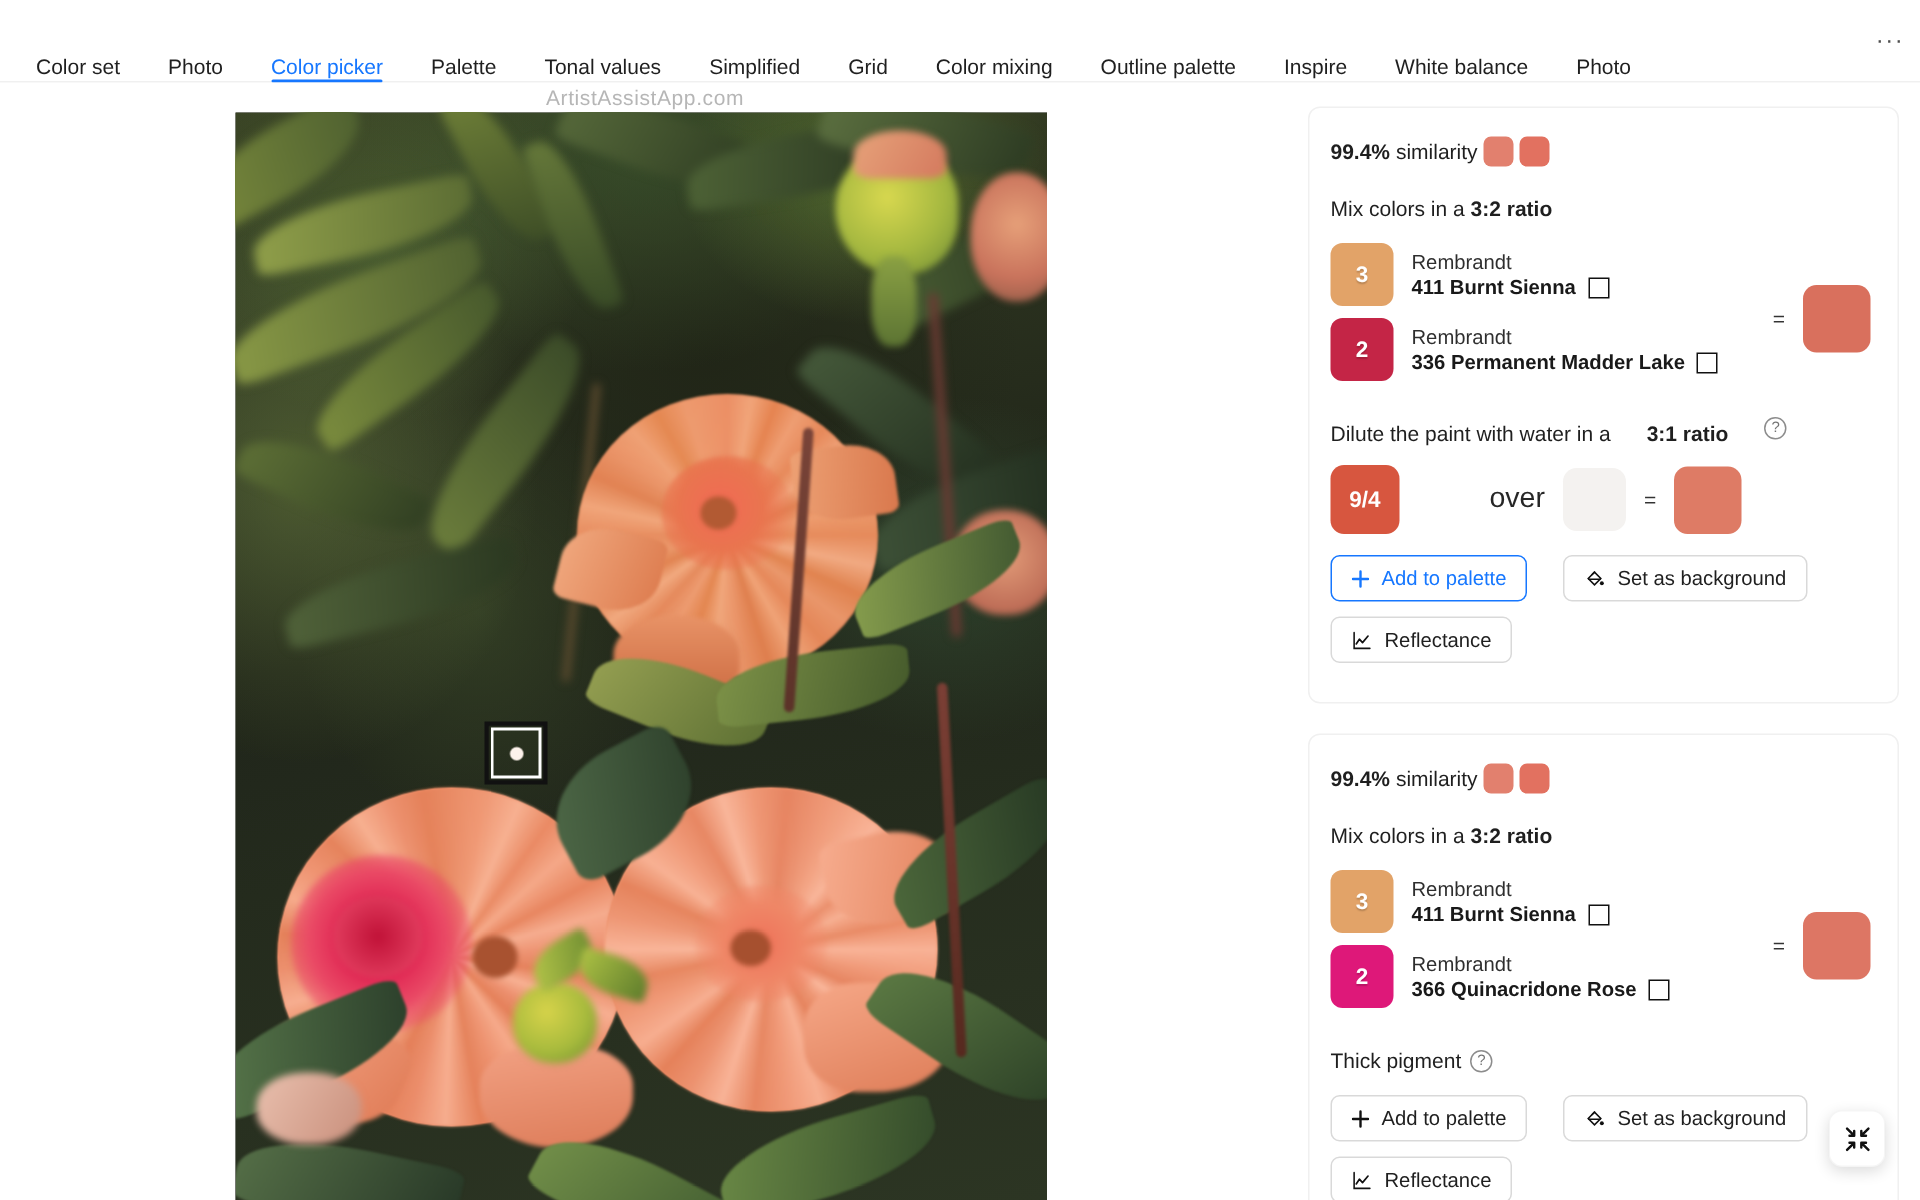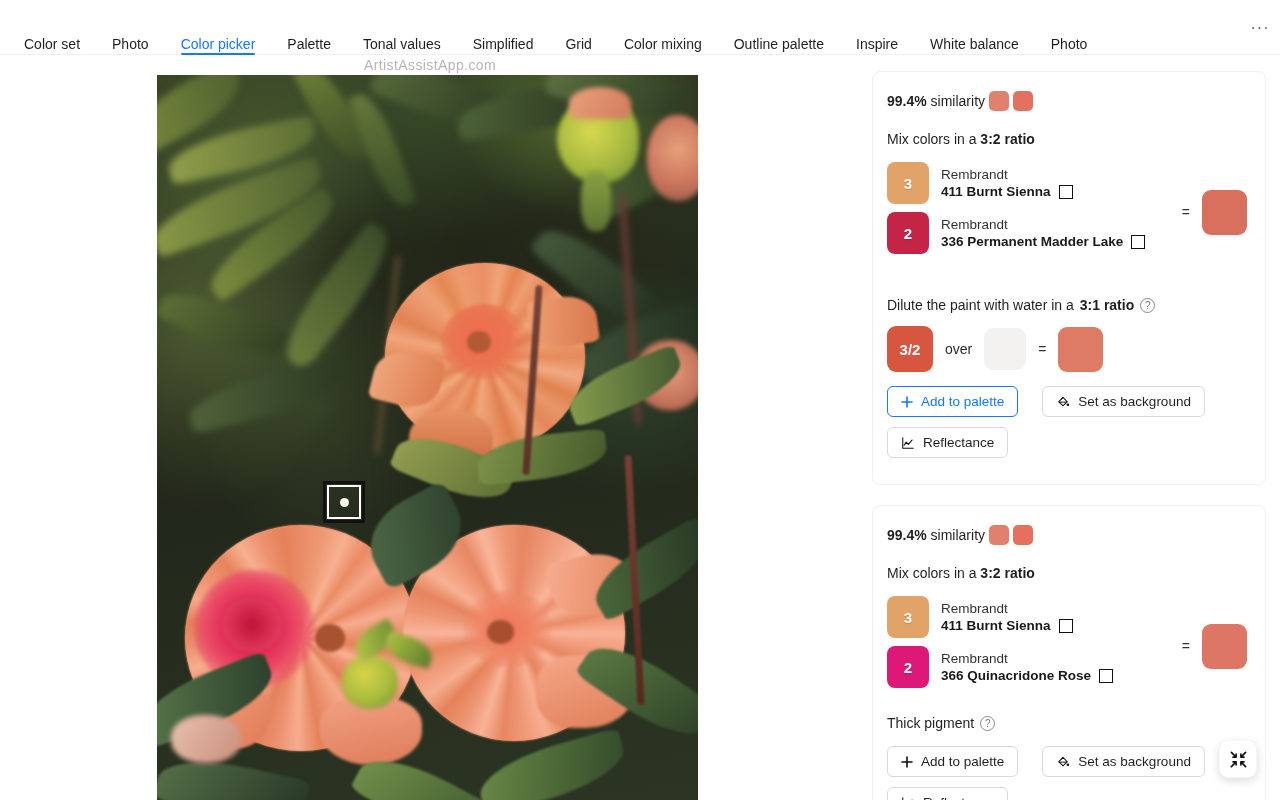--- a/index.html
+++ b/index.html
@@ -189,38 +189,38 @@
     width: 14px; height: 14px;
     border: 1.6px solid #111;
     background: #fff;
     display: inline-block;
     flex: 0 0 auto;
     cursor: pointer;
   }
   .eq { font-size: 14px; padding: 0 12px; color: rgba(0,0,0,0.8); flex: 0 0 auto; }
   .result-chip { width: 45px; height: 45px; border-radius: 9px; flex: 0 0 auto; }
 
-  .dilute-line { font-size: 14px; line-height: 22px; margin: 32px 0 10px 0; display: flex; align-items: center; gap: 6px; }
+  .dilute-line { font-size: 14px; line-height: 22px; margin: 16px 0 10px 0; display: flex; align-items: flex-start; gap: 24px; }
   .dilute-line b { font-weight: 700; }
   .q-icon {
     width: 15px; height: 15px; border-radius: 50%;
     border: 1px solid rgba(0,0,0,0.45);
     color: rgba(0,0,0,0.55);
     font-size: 10px; line-height: 13px; text-align: center;
     display: inline-block; cursor: pointer; flex: 0 0 auto;
   }
 
   .dilute-row { display: flex; align-items: center; gap: 0; margin-bottom: 14px; }
   .frac-chip {
     width: 46px; height: 46px; border-radius: 9px;
     display: flex; align-items: center; justify-content: center;
     color: #fff; font-size: 15px; font-weight: 700;
     flex: 0 0 auto;
   }
-  .over-lbl { font-size: 14px; padding: 0 12px; color: rgba(0,0,0,0.85); }
+  .over-lbl { font-size: 19px; padding: 0 12px; color: rgba(0,0,0,0.85); margin-left: 48px; }
   .white-chip { width: 42px; height: 42px; border-radius: 9px; background: #f4f2f0; flex: 0 0 auto; }
 
   .btn-row { display: flex; gap: 24px; margin-bottom: 10px; flex-wrap: wrap; }
   .btn {
     height: 31px;
     display: inline-flex; align-items: center; gap: 8px;
     padding: 0 13px;
     border: 1px solid #d9d9d9;
     border-radius: 6px;
     background: #fff;
@@ -489,21 +489,21 @@
       <div class="result-chip" style="background:#d9705d"></div>
     </div>
 
     <div class="dilute-line">
       <span>Dilute the paint with water in a </span>
         <b>3:1 ratio</b>
       <span class="q-icon">?</span>
     </div>
 
     <div class="dilute-row">
-      <div class="frac-chip" style="background:#d7563f">3/2</div>
+      <div class="frac-chip" style="background:#d7563f">9/4</div>
       <div class="over-lbl">over</div>
       <div class="white-chip"></div>
       <div class="eq">=</div>
       <div class="result-chip" style="background:#de7b65"></div>
     </div>
 
     <div class="btn-row">
       <button class="btn primary-outline">
         <span>
           <svg width="12" height="12" viewBox="0 0 12 12">

